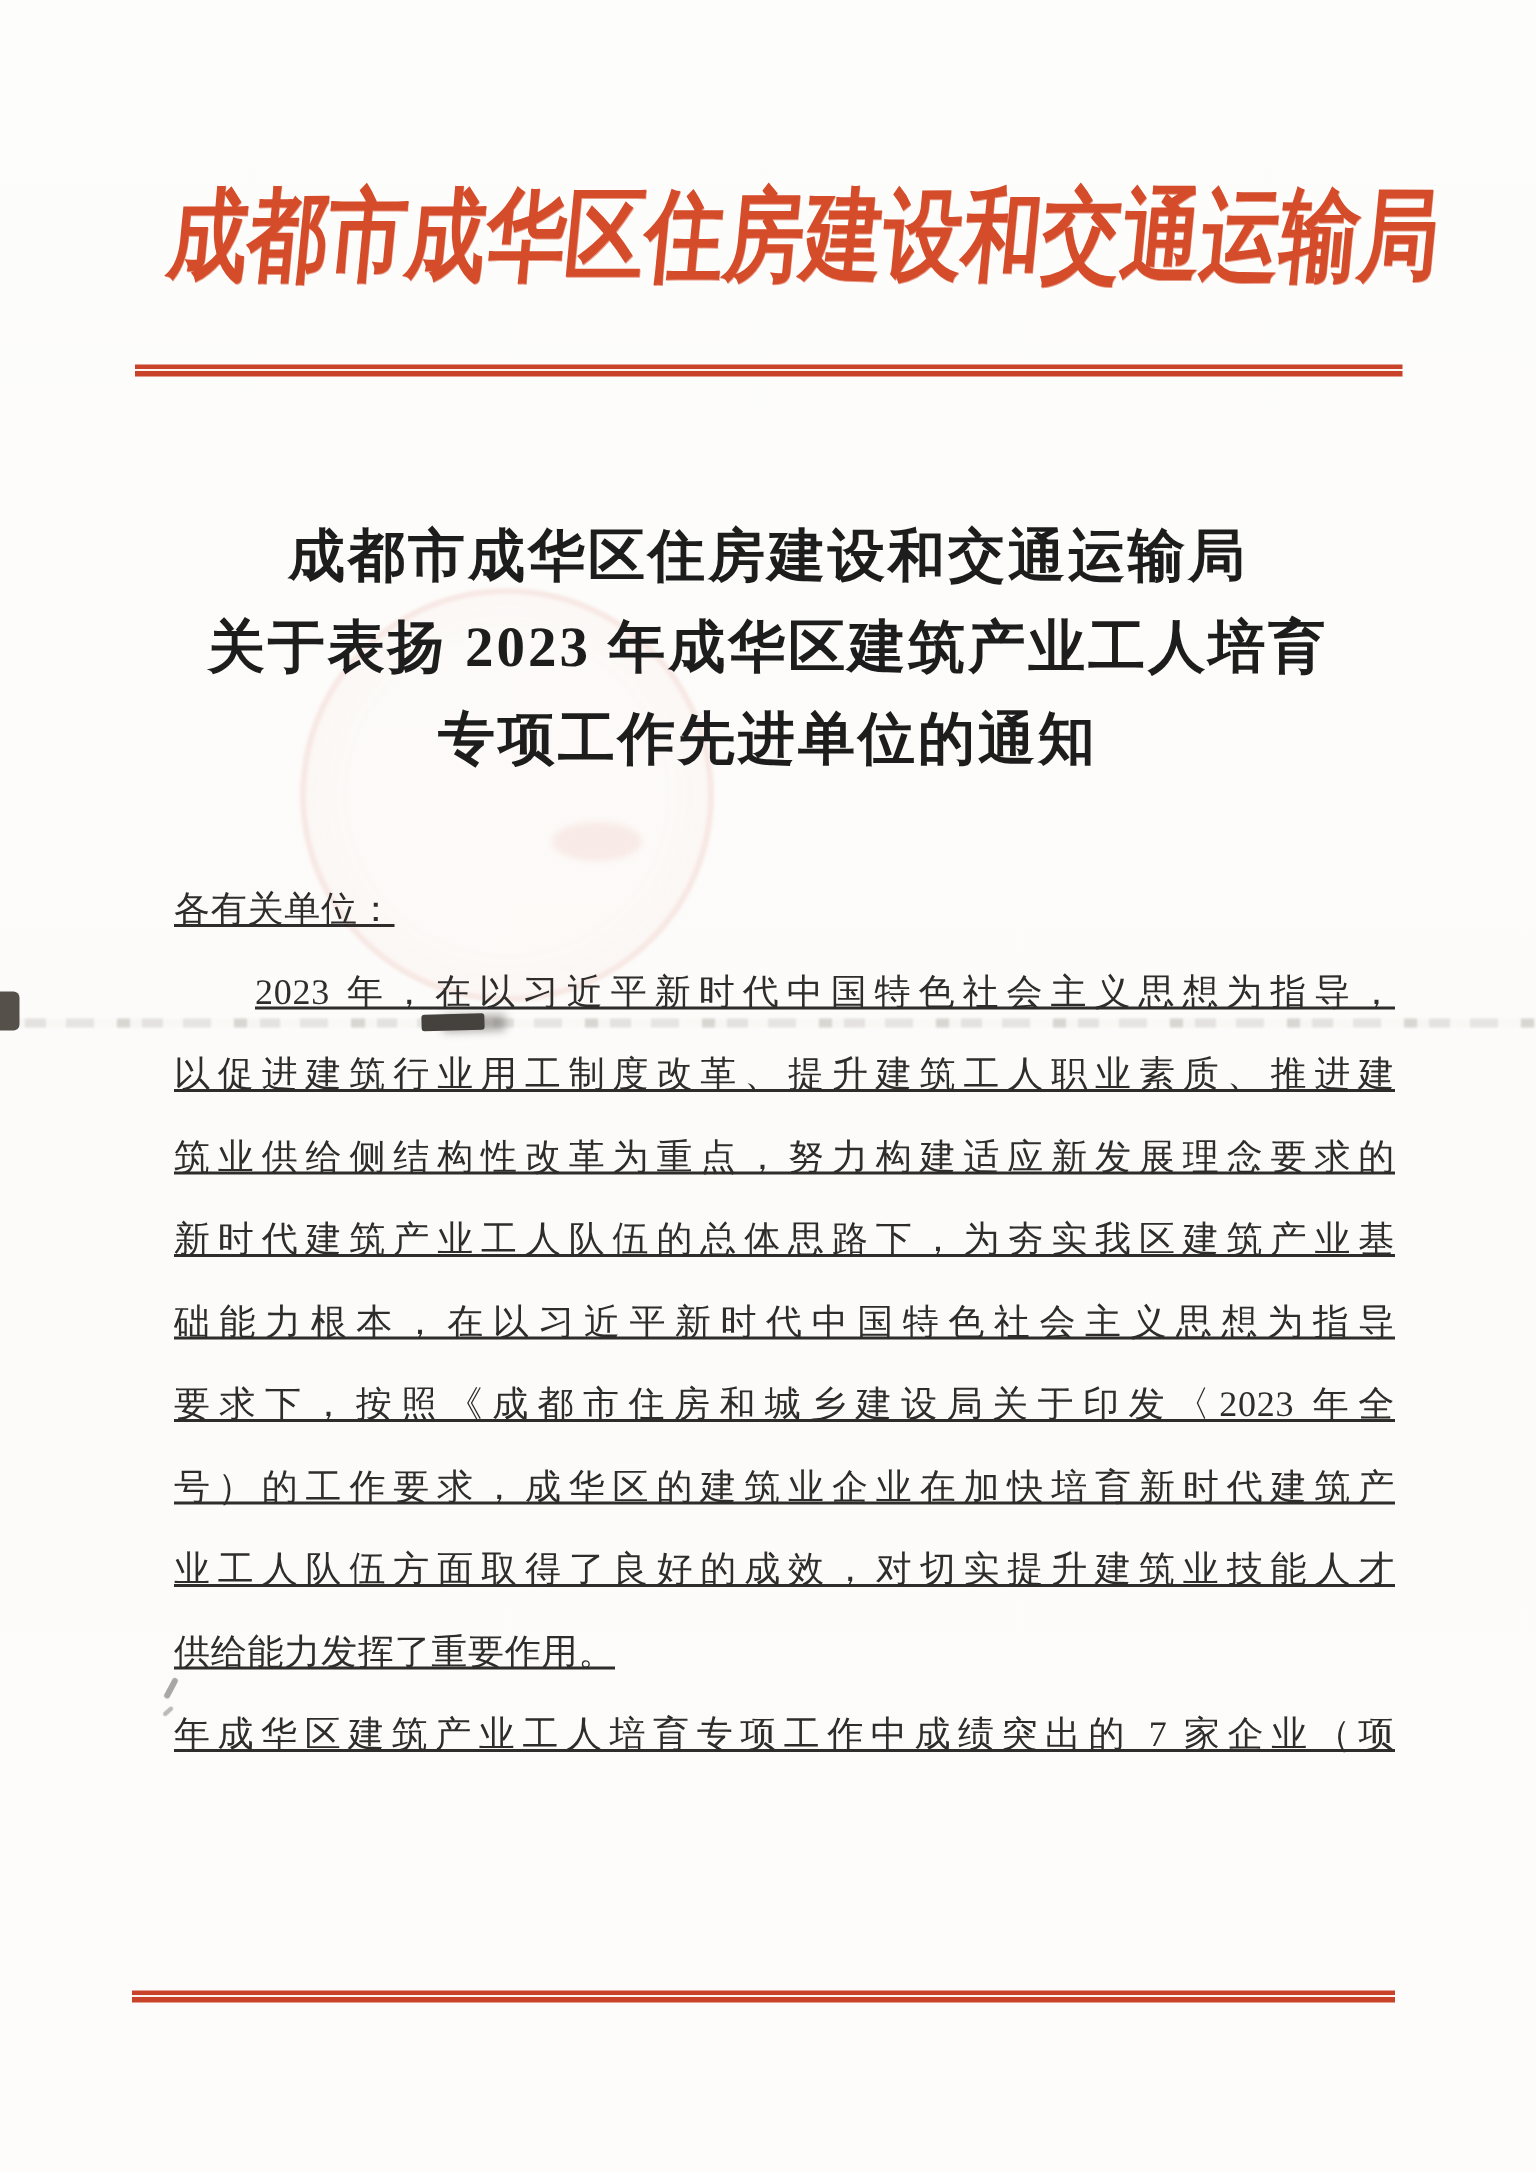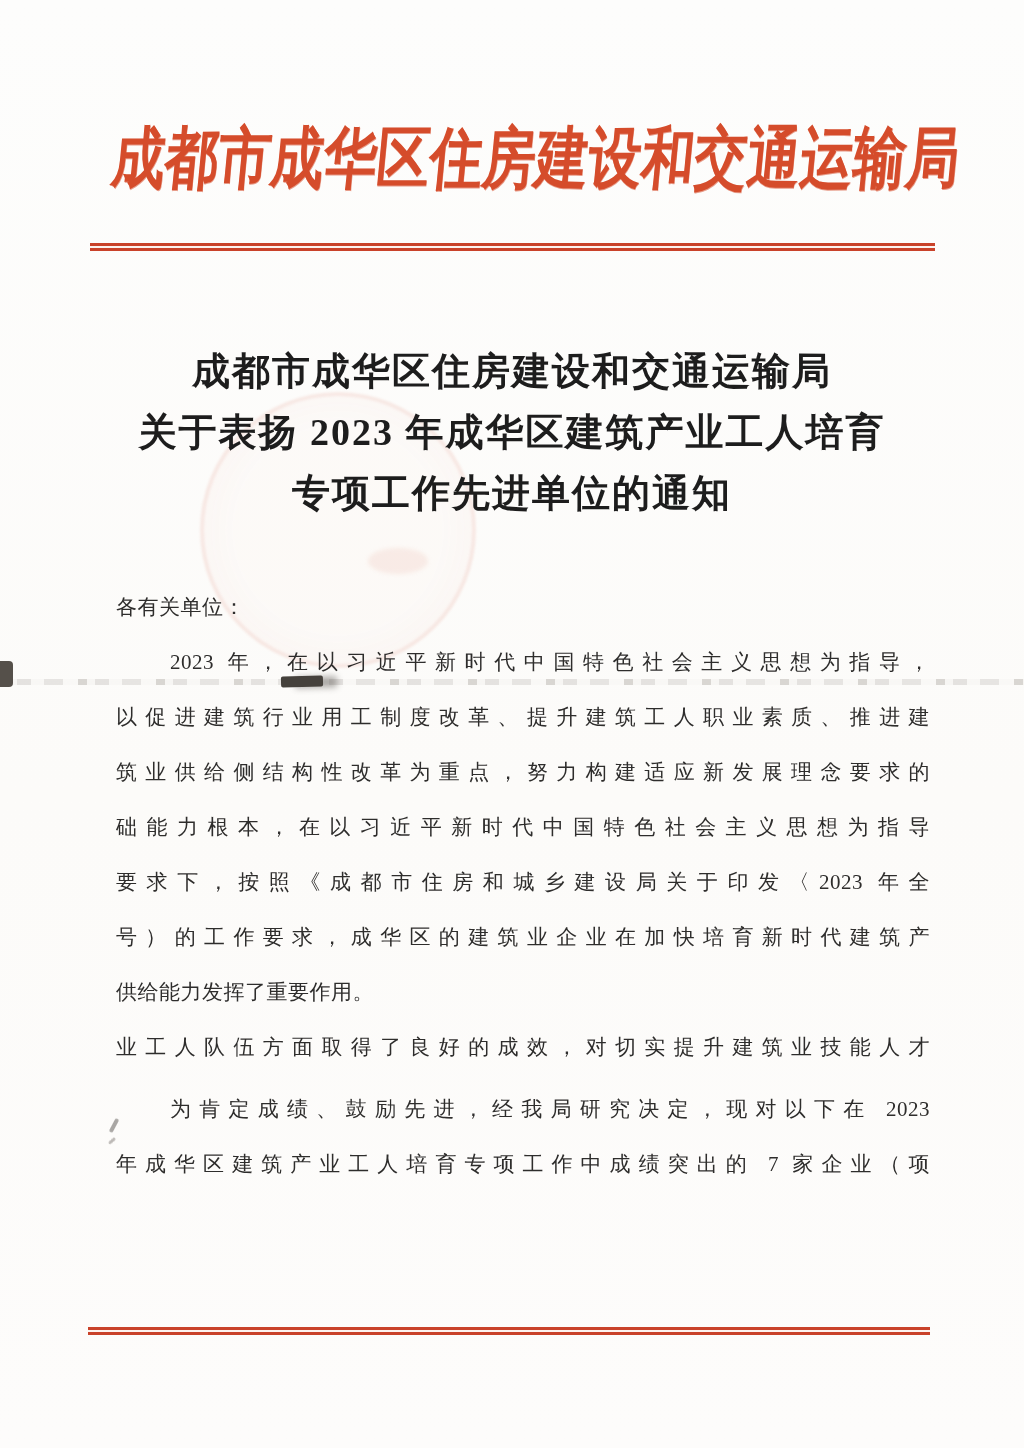--- a/index.html
+++ b/index.html
@@ -65,23 +65,24 @@
     position: absolute; top: 548px; left: 368px;
     width: 60px; height: 26px;
     background: rgba(228,146,128,0.14);
     border-radius: 50%;
     filter: blur(2px);
   }
 
   
   .body-text {
     position: absolute; top: 580px; left: 116px; width: 814px;
-    font-size: 21px; line-height: 55px;
+    font-size: 24px; line-height: 55px;
     color: #2e2d2c;
     letter-spacing: 0.5px;
+    text-decoration: underline;
   }
   .bline {
     text-align: justify;
     text-align-last: justify;
     white-space: nowrap;
   }
   .bline.loose { text-align-last: left; white-space: normal; }
   .bline.indent { padding-left: 54px; }
   .para-gap { margin-top: 7px; }
 
@@ -143,27 +144,27 @@
     <div>关于表扬 2023 年成华区建筑产业工人培育</div>
     <div>专项工作先进单位的通知</div>
   </div>
 
   <div class="body-text">
     <div class="bline loose">各有关单位：</div>
 
     <div class="bline indent">2023 年，在以习近平新时代中国特色社会主义思想为指导，</div>
     <div class="bline">以促进建筑行业用工制度改革、提升建筑工人职业素质、推进建</div>
     <div class="bline">筑业供给侧结构性改革为重点，努力构建适应新发展理念要求的</div>
+    <div class="bline">新时代建筑产业工人队伍的总体思路下，为夯实我区建筑产业基</div>
     <div class="bline">础能力根本，在以习近平新时代中国特色社会主义思想为指导</div>
     <div class="bline">要求下，按照《成都市住房和城乡建设局关于印发〈2023 年全</div>
     <div class="bline">号）的工作要求，成华区的建筑业企业在加快培育新时代建筑产</div>
+    <div class="bline">业工人队伍方面取得了良好的成效，对切实提升建筑业技能人才</div>
     <div class="bline loose">供给能力发挥了重要作用。</div>
-    <div class="bline">业工人队伍方面取得了良好的成效，对切实提升建筑业技能人才</div>
 
-    <div class="bline indent para-gap">为肯定成绩、鼓励先进，经我局研究决定，现对以下在 2023</div>
     <div class="bline">年成华区建筑产业工人培育专项工作中成绩突出的 7 家企业（项</div>
   </div>
 
   <div class="scan-band">
     <div class="streak"></div>
     <div class="blob"></div>
     <div class="edge-mark"></div>
   </div>
   <div class="tick-mark"></div>
 

